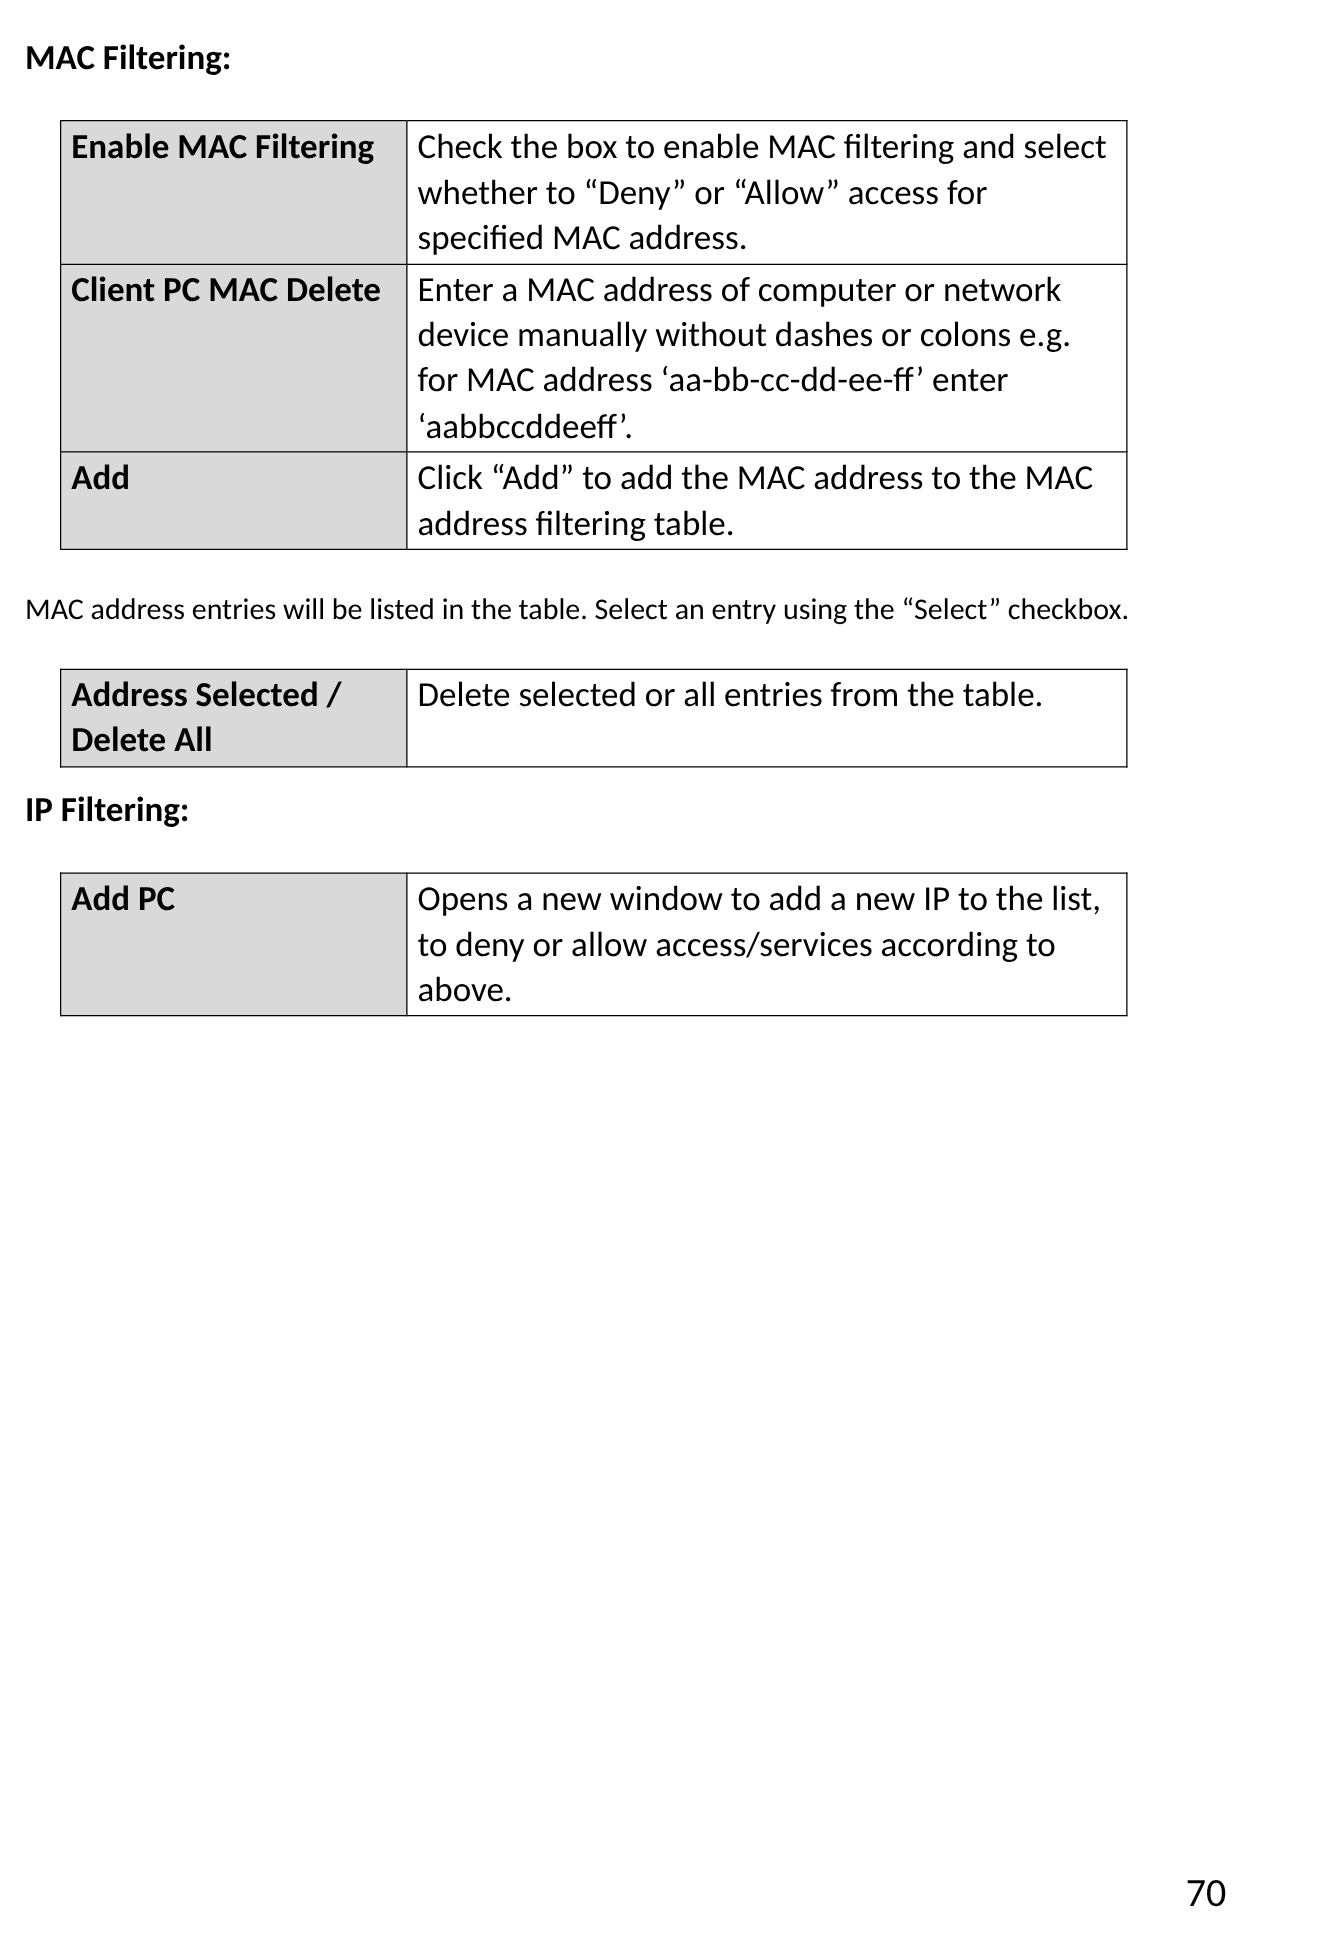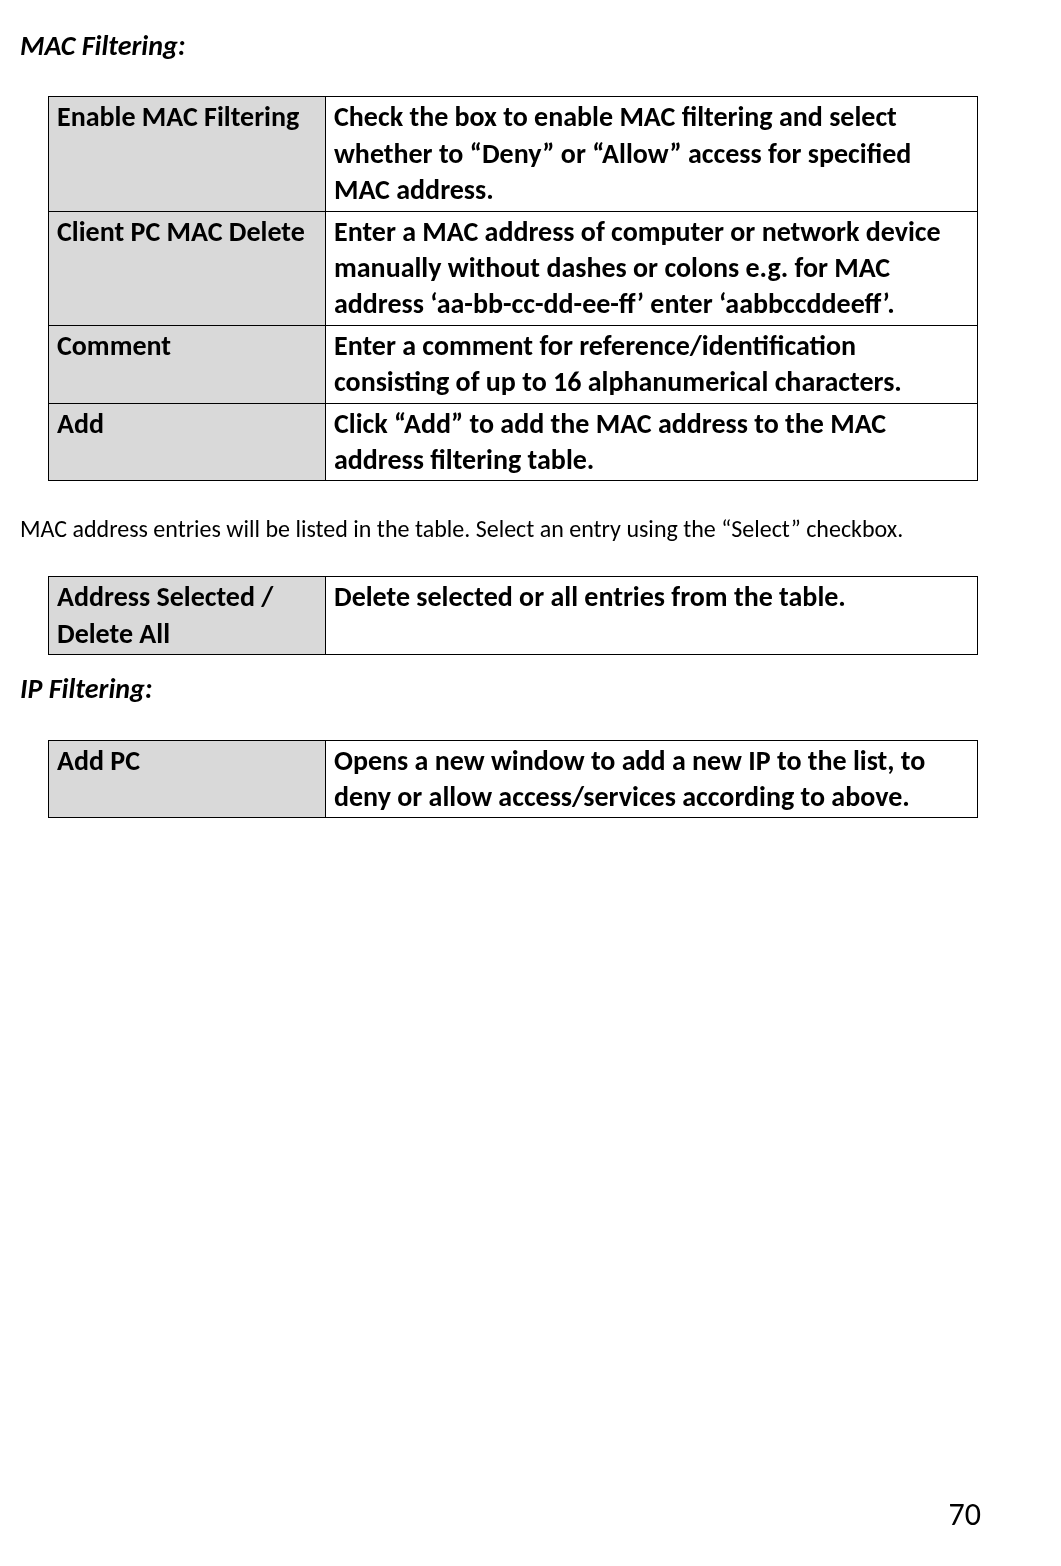--- a/index.html
+++ b/index.html
@@ -8,50 +8,48 @@
     margin: 0;
     padding: 20px 50px 20px 20px;
     width: 1061px;
     box-sizing: border-box;
     color: #000000;
     font-size: 28px;
     line-height: 1.3;
   }
   .section-title {
     font-weight: bold;
-    font-style: italic;
     margin: 8px 0 32px 0;
     font-size: 28px;
   }
   .body-text {
     margin: 32px 0;
     font-size: 24px;
   }
   table.param {
     border-collapse: collapse;
     margin-left: 28px;
-    width: 930px;
+    width: 854px;
     table-layout: fixed;
   }
   table.param td, table.param th {
     border: 1px solid #000000;
     padding: 2px 8px;
     vertical-align: top;
     text-align: left;
     font-size: 28px;
     line-height: 1.3;
   }
   table.param th {
     font-weight: bold;
     background: #d9d9d9;
     width: 260px;
   }
   table.param td {
     background: #ffffff;
-    font-weight: bold;
   }
   .page-footer {
     position: absolute;
     bottom: 18px;
     right: 30px;
     font-size: 32px;
   }
   .page-wrap {
     position: relative;
     min-height: 1526px;
@@ -66,24 +64,20 @@
 
   <table class="param">
     <tbody>
         <tr>
       <th>Enable MAC Filtering</th>
       <td>Check the box to enable MAC filtering and select whether to “Deny” or “Allow” access for specified MAC address.</td>
     </tr>
     <tr>
       <th>Client PC MAC Delete</th>
       <td>Enter a MAC address of computer or network device manually without dashes or colons e.g. for MAC address ‘aa-bb-cc-dd-ee-ff’ enter ‘aabbccddeeff’.</td>
-    </tr>
-    <tr>
-      <th>Comment</th>
-      <td>Enter a comment for reference/identification consisting of up to 16 alphanumerical characters.</td>
     </tr>
     <tr>
       <th>Add</th>
       <td>Click “Add” to add the MAC address to the MAC address filtering table.</td>
     </tr>
   </tbody>
     </table>
 
   <div class="body-text">MAC address entries will be listed in the table. Select an entry using the “Select” checkbox.</div>
 

